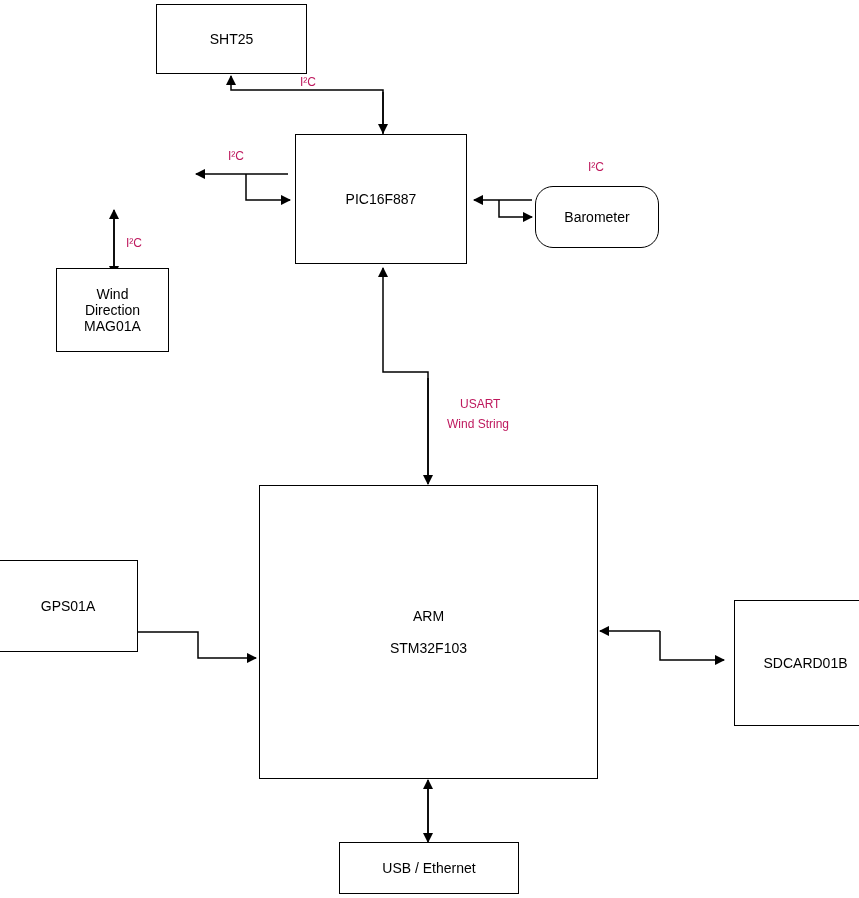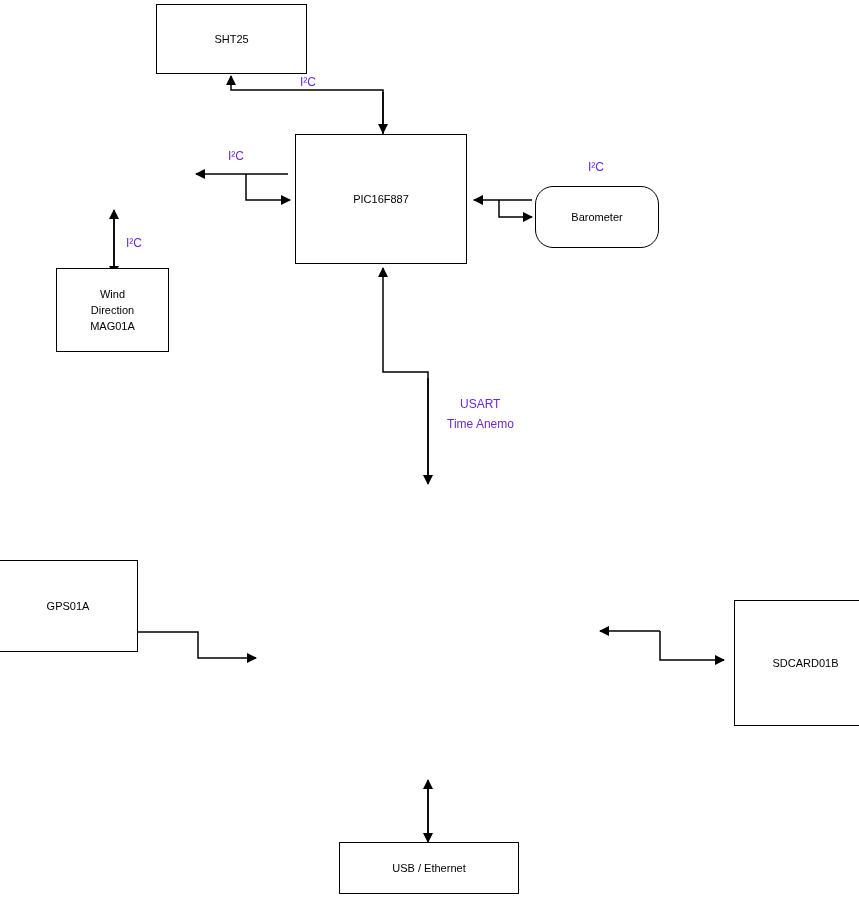--- a/index.html
+++ b/index.html
@@ -21,32 +21,32 @@
   .node {
     position: absolute;
     box-sizing: border-box;
     border: 1.5px solid #000000;
     background: #ffffff;
     display: flex;
     flex-direction: column;
     align-items: center;
     justify-content: center;
     text-align: center;
-    font-size: 11px;
+    font-size: 14px;
     line-height: 16px;
     color: #000000;
     z-index: 2;
   }
   .node .line { display: block; }
   .node .gap { height: 16px; }
   .edge-label {
     position: absolute;
     font-size: 12px;
     line-height: 15px;
-    color: #6d28d9;
+    color: #be185d;
     white-space: pre;
     z-index: 3;
     background: transparent;
     text-align: right;
   }
   svg.wires {
     position: absolute;
     left: 0;
     top: 0;
     width: 859px;
@@ -109,34 +109,39 @@
   </div>
 
   <div class="node" style="left:535px; top:186px; width:124px; height:62px;border-radius:18px;">
     <span class="line">Barometer</span>
   </div>
 
   <div class="node" style="left:-2px; top:560px; width:140px; height:92px;">
     <span class="line">GPS01A</span>
   </div>
 
+  <div class="node" style="left:259px; top:485px; width:339px; height:294px;">
+    <span class="line">ARM</span>
+    <span class="gap"></span>
+    <span class="line">STM32F103</span>
+  </div>
 
   <div class="node" style="left:726px; top:600px; width:143px; height:126px;margin-left:8px;">
     <span class="line">SDCARD01B</span>
   </div>
 
   <div class="node" style="left:339px; top:842px; width:180px; height:52px;">
     <span class="line">USB / Ethernet</span>
   </div>
 
   <div class="edge-label" style="left:300px; top:75px;">I²C</div>
 
   <div class="edge-label" style="left:228px; top:149px;">I²C</div>
 
   <div class="edge-label" style="left:126px; top:236px;">I²C</div>
 
   <div class="edge-label" style="left:588px; top:160px;">I²C</div>
 
   <div class="edge-label" style="left:460px; top:397px;">USART</div>
 
-  <div class="edge-label" style="left:447px; top:417px;">Time Anemo</div>
+  <div class="edge-label" style="left:447px; top:417px;">Wind String</div>
 
 </div>
 
 </body></html>

